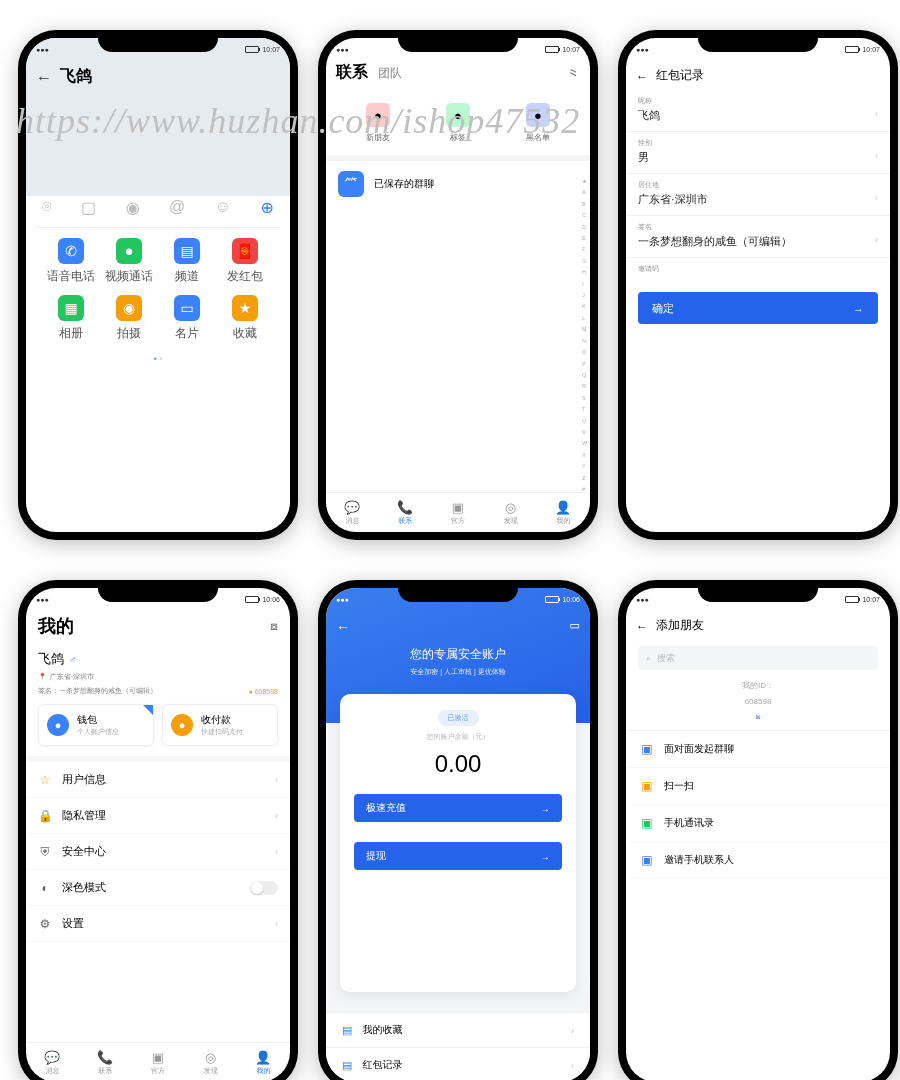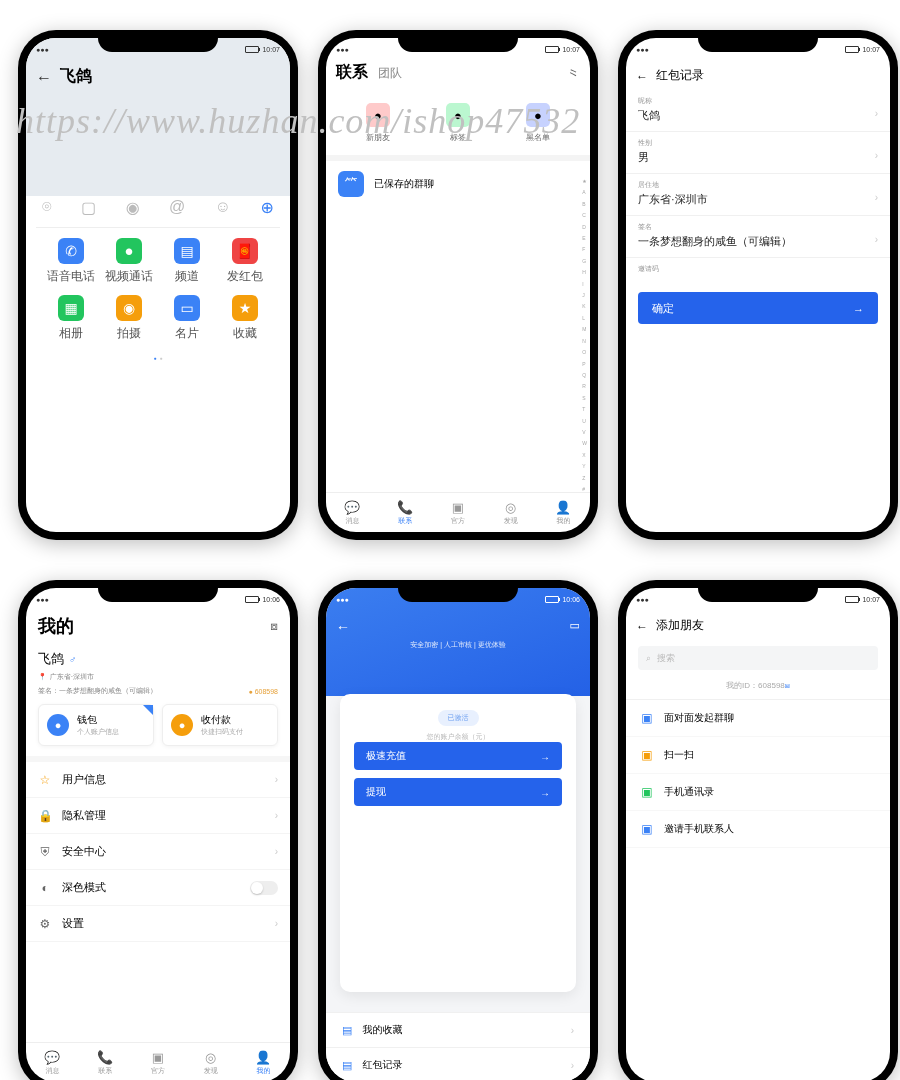--- a/index.html
+++ b/index.html
@@ -103,31 +103,31 @@
   .s5-top{background:linear-gradient(160deg,#3b7ef0,#2461e6);color:#fff;padding:0 0 46px;position:relative;}
   .s5-hdr{height:30px;display:flex;align-items:center;padding:0 10px;}
   .s5-hdr .back{font-size:14px;}
   .s5-hdr .cardic{margin-left:auto;font-size:11px;}
   .s5-title{text-align:center;font-size:12px;padding:6px 0 4px;}
   .s5-sub{text-align:center;font-size:7px;opacity:.85;}
   .s5-panel{position:absolute;left:14px;right:14px;top:106px;bottom:90px;background:#fff;border-radius:10px;box-shadow:0 4px 14px rgba(0,0,0,.08);padding:16px 14px 12px;display:flex;flex-direction:column;}
   .s5-badge{align-self:center;background:#e8f0fe;color:#6ea0f0;font-size:7px;padding:3px 10px;border-radius:9px;}
   .s5-blabel{text-align:center;font-size:7px;color:#bbb;margin-top:6px;}
   .s5-amount{text-align:center;font-size:24px;font-weight:500;margin:8px 0 16px;}
-  .s5-act{background:#2563eb;color:#fff;height:28px;border-radius:4px;display:flex;align-items:center;padding:0 12px;font-size:10px;margin-bottom:8px;}
+  .s5-act{background:#2563eb;color:#fff;height:28px;border-radius:4px;display:flex;align-items:center;padding:0 12px;font-size:10px;margin-bottom:20px;}
   .s5-act .arr{margin-left:auto;}
   .s5-bottom{position:absolute;left:0;right:0;bottom:0;background:#fff;}
   .s5-brow{display:flex;align-items:center;gap:10px;padding:10px 16px;border-top:1px solid #f0f0f0;font-size:10px;}
   .s5-brow .ic{color:#3b82f6;font-size:11px;}
   .s5-brow .chev{margin-left:auto;color:#ccc;}
 
   
   .s6-hdr{height:30px;display:flex;align-items:center;padding:0 10px;gap:8px;font-size:12px;}
   .s6-search{margin:6px 12px;height:24px;background:#f4f5f6;border-radius:4px;display:flex;align-items:center;padding:0 8px;gap:6px;font-size:9px;color:#bbb;}
-  .s6-id{text-align:right;font-size:8px;color:#aaa;padding:4px 0 8px;display:flex;align-items:center;justify-content:center;}
+  .s6-id{text-align:right;font-size:8px;color:#aaa;padding:4px 0 8px;display:flex;align-items:center;justify-content:center;gap:6px;flex-direction:column;}
   .s6-list{border-top:1px solid #f0f0f0;}
   .s6-li{display:flex;align-items:center;gap:10px;padding:11px 14px;font-size:10px;border-bottom:1px solid #f7f7f7;}
   .s6-li .ic{width:14px;text-align:center;font-size:12px;}
 
   .chev-right::after{content:"›";}
   .arrow-right::after{content:"→";}
 </style>
 </head>
 <body>
 
@@ -457,25 +457,27 @@
             </div>
         <div class="right">
               <span class="batt"></span>
               <span>10:06</span>
             </div>
       </div>
       <div class="s5-hdr">
         <span class="back">←</span>
         <span class="cardic">▭</span>
       </div>
+      <div class="s5-title">您的专属安全账户</div>
       <div class="s5-sub">安全加密 | 人工审核 | 更优体验</div>
     </div>
     <div class="s5-panel">
       <div class="s5-badge">已激活</div>
       <div class="s5-blabel">您的账户余额（元）</div>
+      <div class="s5-amount">0.00</div>
       <div id="s5acts">
             <div class="s5-act">
               <span>极速充值</span>
               <span class="arr arrow-right"></span>
             </div>
             <div class="s5-act">
               <span>提现</span>
               <span class="arr arrow-right"></span>
             </div>
           </div>

